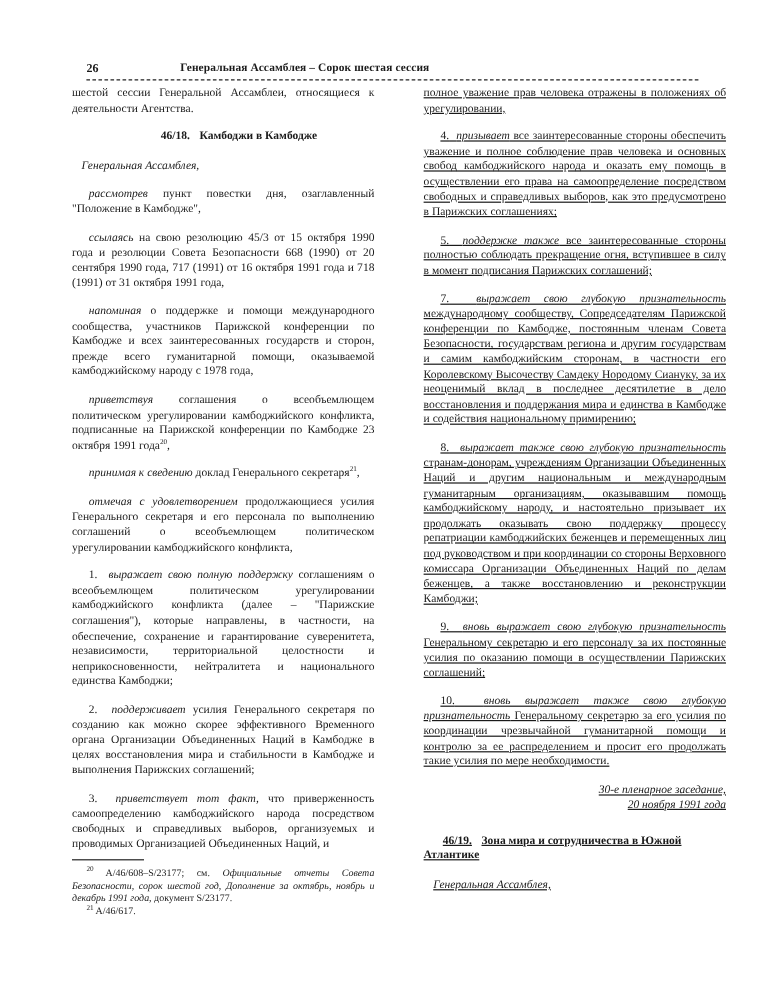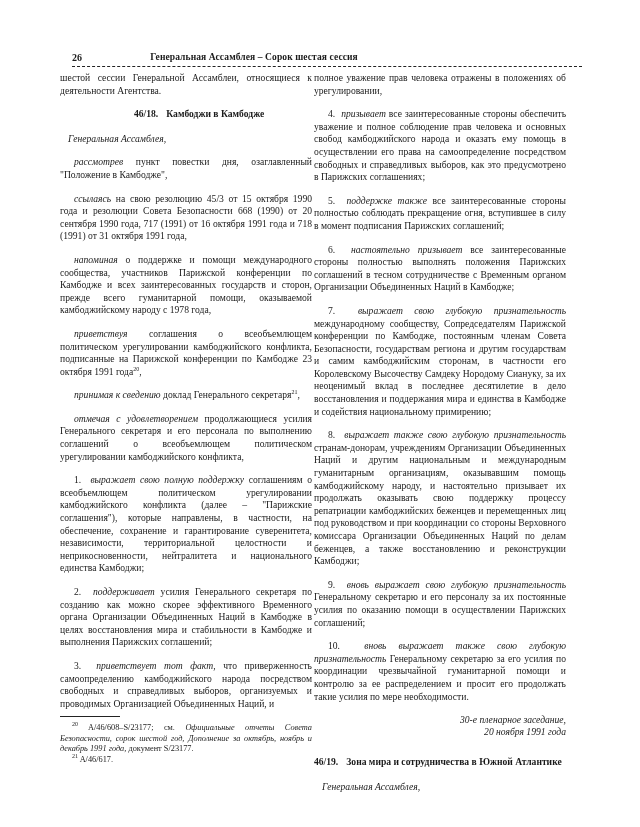--- a/index.html
+++ b/index.html
@@ -3,28 +3,28 @@
 <meta charset="utf-8">
 <style>
   html, body { margin:0; padding:0; background:#ffffff; }
   body { width:640px; height:827px; position:relative; overflow:hidden;
          font-family:"Liberation Serif","DejaVu Serif",serif; color:#1a1a1a; }
   .page-num { position:absolute; left:72px; top:52px; font-size:10px; font-weight:bold; }
   .running-head { position:absolute; left:0; width:508px; top:52px; text-align:center; font-size:9.5px; font-weight:bold; letter-spacing:0.1px; }
   .header-rule { position:absolute; left:72px; top:66px; width:510px; border-top:1.2px dashed #222; }
   .col { position:absolute; top:72px; width:252px; font-size:9.6px; line-height:12.6px; text-align:justify; }
   .col.left { left:60px; }
-  .col.right { left:314px; }
+  .col.right { left:353px;text-decoration:underline; }
   p { margin:0 0 11px 0; text-indent:14px; }
   p.cont { text-indent:0; }
   .sig { text-align:right; font-style:italic; margin:8px 0 18px 0; line-height:12px; }
   .sig span { display:block; }
   .res-title { font-weight:bold; margin:6px 0 12px 0; text-align:left; text-indent:0; }
   .res-title .num { margin-left:74px; margin-right:8px; }
-  .res-title.r .num { margin-left:0; }
+  .res-title.r .num { margin-left:16px; }
   .ga { font-style:italic; text-indent:0; margin-left:8px; margin-bottom:11px; }
   i.kw { font-style:italic; }
   .footnotes { margin-top:2px; font-size:8.3px; line-height:10.5px; }
   .fn-rule { width:60px; border-top:1px solid #222; margin:6px 0 6px 0; }
   .fn { text-indent:12px; margin:0; }
   sup { font-size:6px; line-height:0; }
 </style>
 </head>
 <body>
 
@@ -58,21 +58,20 @@
     <p class="fn"><sup>20</sup> <span>A/46/608–S/23177; см. </span><i>Официальные отчеты Совета Безопасности, сорок шестой год, Дополнение за октябрь, ноябрь и декабрь 1991 года,</i><span> документ S/23177.</span></p>
     <p class="fn"><sup>21</sup> <span>A/46/617.</span></p>
   </div>
 </div>
 
 <div class="col right">
   <p class="cont">полное уважение прав человека отражены в положениях об урегулировании,</p>
 
   <p><span>4.</span>&nbsp; <i class="kw">призывает</i><span> все заинтересованные стороны обеспечить уважение и полное соблюдение прав человека и основных свобод камбоджийского народа и оказать ему помощь в осуществлении его права на самоопределение посредством свободных и справедливых выборов, как это предусмотрено в Парижских соглашениях;</span></p>
   <p><span>5.</span>&nbsp; <i class="kw">поддержке также</i><span> все заинтересованные стороны полностью соблюдать прекращение огня, вступившее в силу в момент подписания Парижских соглашений;</span></p>
-  <p><span>6.</span>&nbsp; <i class="kw">настоятельно призывает</i><span> все заинтересованные стороны полностью выполнять положения Парижских соглашений в тесном сотрудничестве с Временным органом Организации Объединенных Наций в Камбодже;</span></p>
   <p><span>7.</span>&nbsp; <i class="kw">выражает свою глубокую признательность</i><span> международному сообществу, Сопредседателям Парижской конференции по Камбодже, постоянным членам Совета Безопасности, государствам региона и другим государствам и самим камбоджийским сторонам, в частности его Королевскому Высочеству Самдеку Нородому Сиануку, за их неоценимый вклад в последнее десятилетие в дело восстановления и поддержания мира и единства в Камбодже и содействия национальному примирению;</span></p>
   <p><span>8.</span>&nbsp; <i class="kw">выражает также свою глубокую признательность</i><span> странам-донорам, учреждениям Организации Объединенных Наций и другим национальным и международным гуманитарным организациям, оказывавшим помощь камбоджийскому народу, и настоятельно призывает их продолжать оказывать свою поддержку процессу репатриации камбоджийских беженцев и перемещенных лиц под руководством и при координации со стороны Верховного комиссара Организации Объединенных Наций по делам беженцев, а также восстановлению и реконструкции Камбоджи;</span></p>
   <p><span>9.</span>&nbsp; <i class="kw">вновь выражает свою глубокую признательность</i><span> Генеральному секретарю и его персоналу за их постоянные усилия по оказанию помощи в осуществлении Парижских соглашений;</span></p>
   <p><span>10.</span>&nbsp; <i class="kw">вновь выражает также свою глубокую признательность</i><span> Генеральному секретарю за его усилия по координации чрезвычайной гуманитарной помощи и контролю за ее распределением и просит его продолжать такие усилия по мере необходимости.</span></p>
 
   <div class="sig">
     <span>30-е пленарное заседание,</span>
     <span>20 ноября 1991 года</span>
   </div>
 

